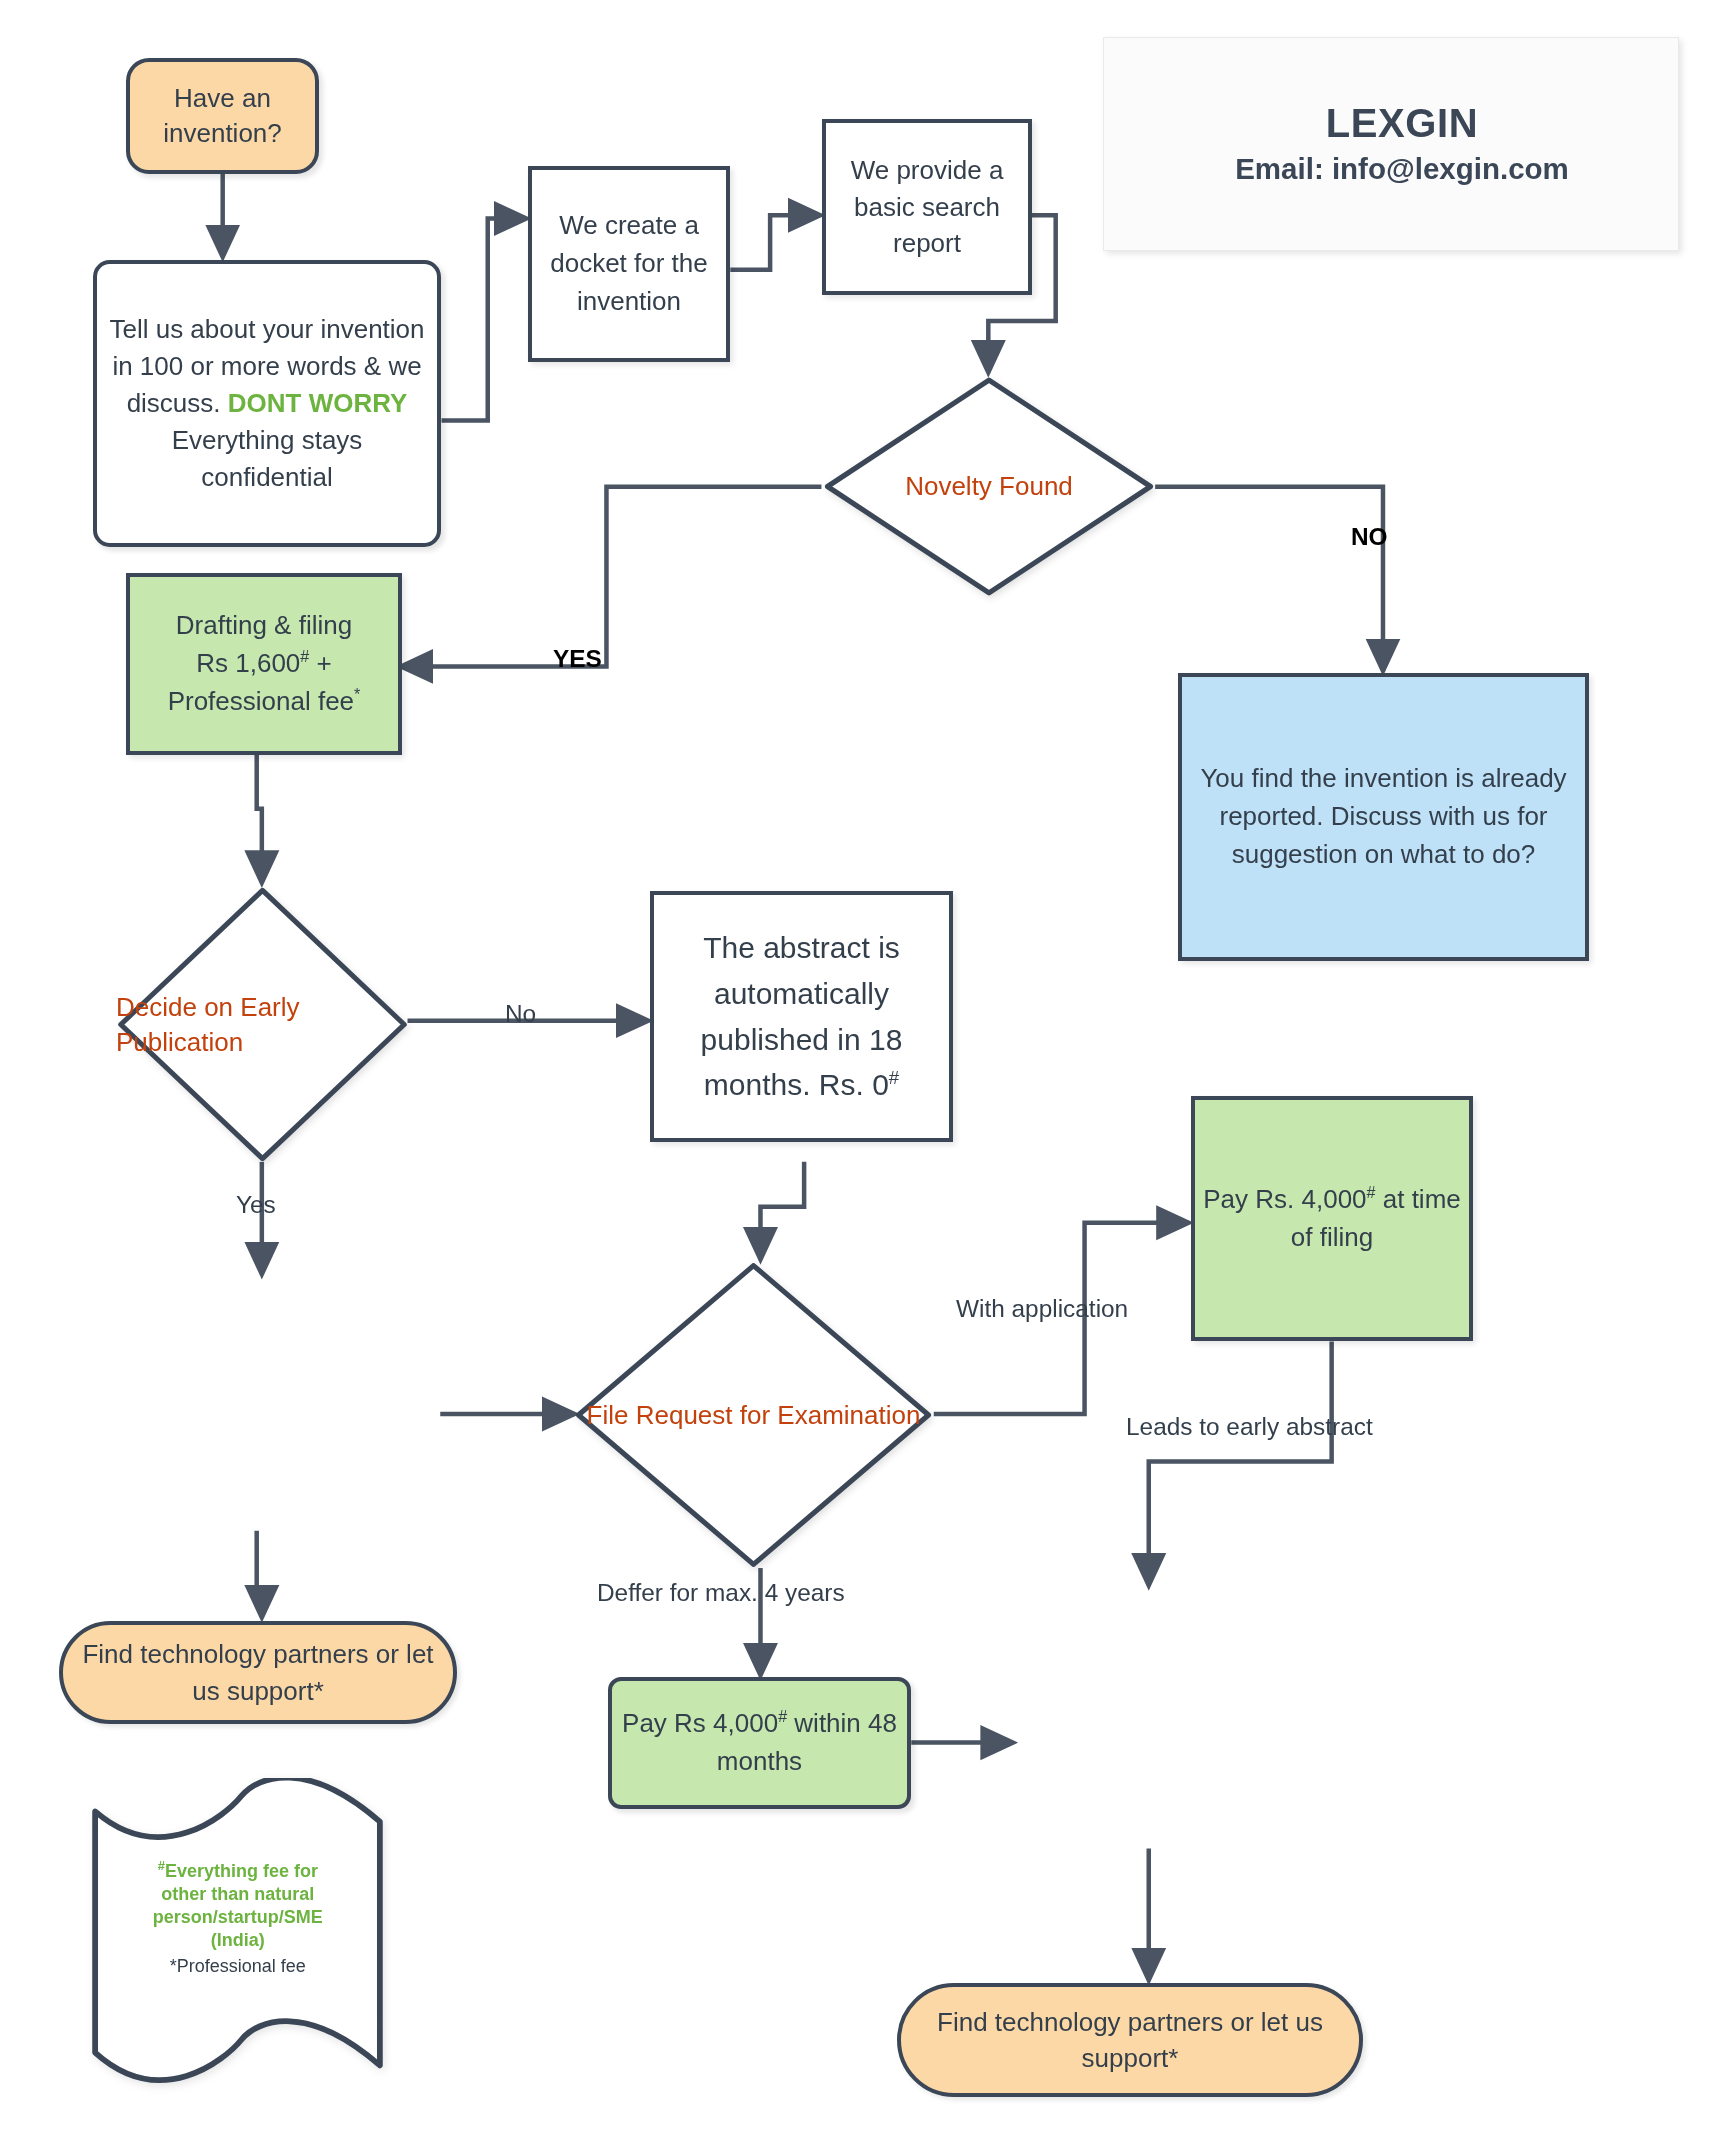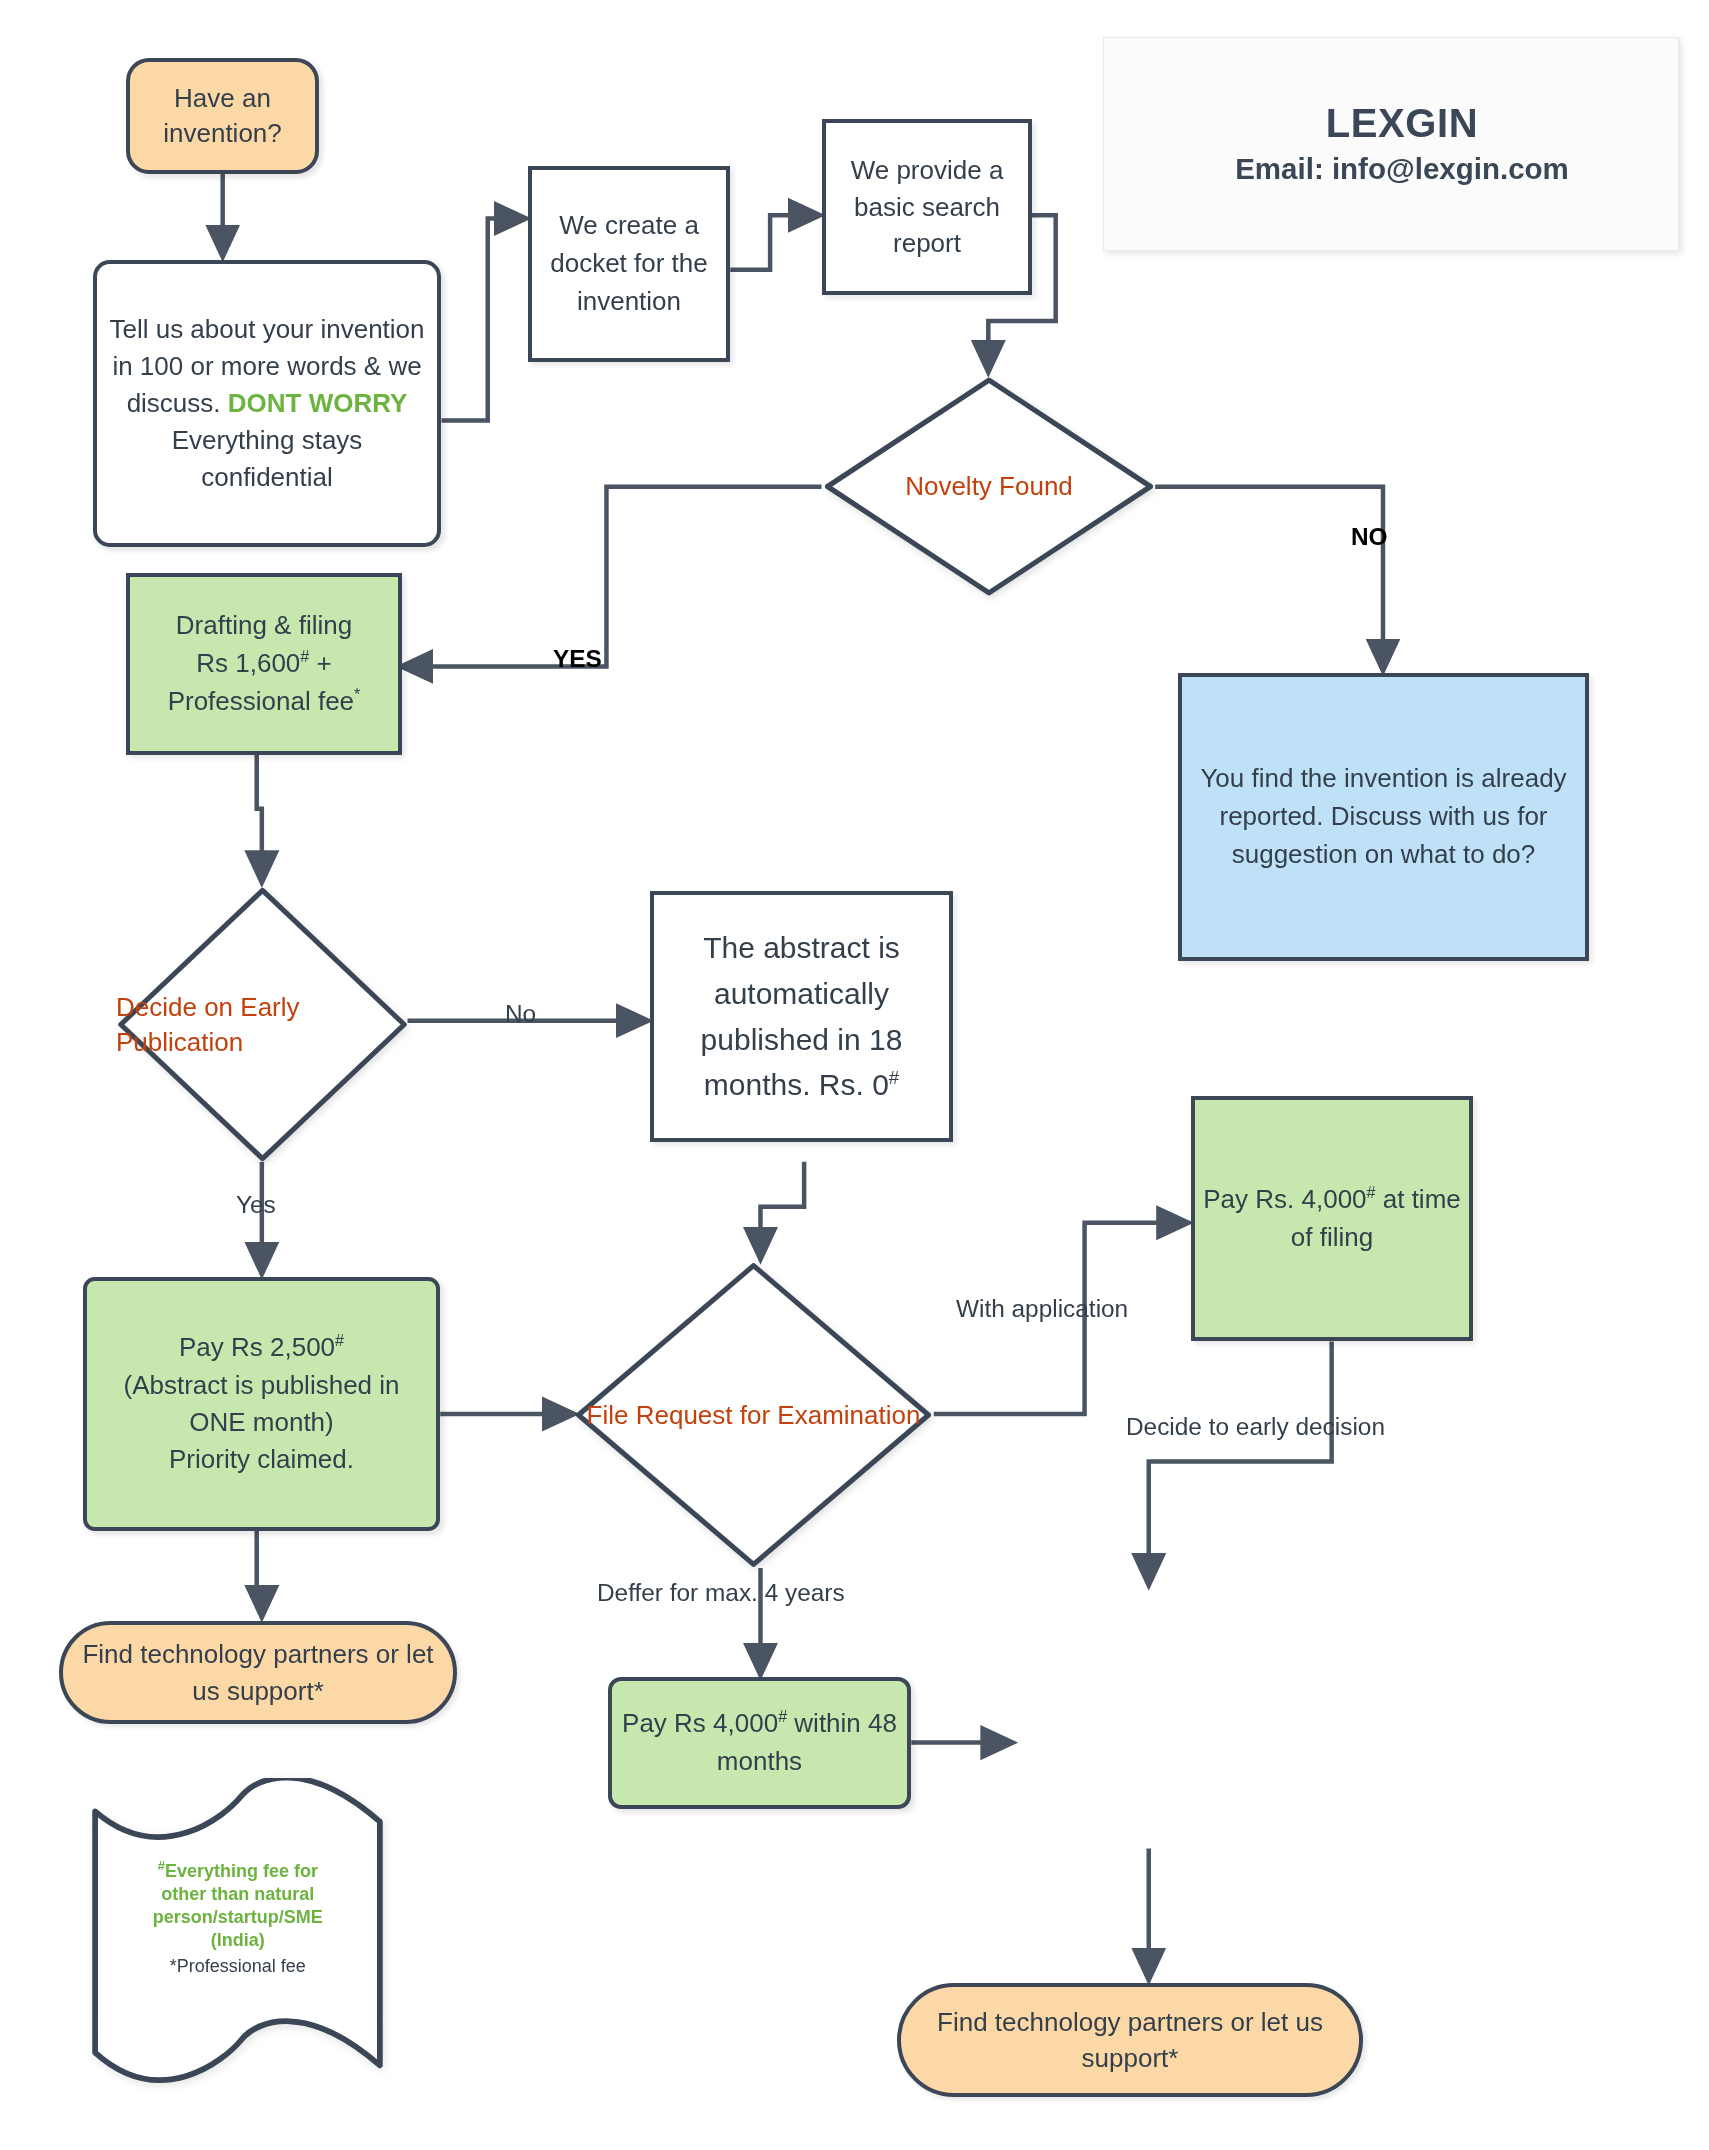--- a/index.html
+++ b/index.html
@@ -138,27 +138,20 @@
     </svg>
     <div class="dlabel" style="font-size:26px;">Decide on Early Publication</div>
   </div>
 
   <div class="node rect-sharp" style="left:650px;top:891px;width:303px;height:251px;font-size:30px;line-height:1.52;">
     <span class="txt">
       <span>The abstract is automatically published in 18 months. Rs. 0</span><span class="sup">#</span>
     </span>
   </div>
 
-  <div class="node green" style="left:83px;top:1277px;width:357px;height:254px;font-size:26px;line-height:1.44;border-radius:11.6px;">
-    <span class="txt">
-      <span>Pay Rs 2,500</span><span class="sup">#</span><br>
-      <span>(Abstract is published in ONE month)</span><br>
-      <span>Priority  claimed.</span>
-    </span>
-  </div>
 
   <div class="diamond" style="left:574px;top:1261px;width:359px;height:308px;">
     <svg width="359" height="308" viewBox="0 0 560 480" style="position:absolute;left:0;top:0;filter:drop-shadow(2.6px 3.2px 3.9px rgba(0,0,0,0.12));">
       <polygon points="280,7 553,240 280,473 7,240" fill="#ffffff" stroke="#3b4757" stroke-width="8" stroke-linejoin="round"></polygon>
     </svg>
     <div class="dlabel" style="font-size:26px;">File Request for Examination</div>
   </div>
 
   <div class="node green" style="left:1191px;top:1096px;width:282px;height:245px;font-size:26px;line-height:1.45;">
     <span class="txt">
@@ -179,21 +172,21 @@
 
   <div class="node orange" style="left:897px;top:1983px;width:466px;height:114px;font-size:26px;line-height:1.4;">
     <span class="txt">Find technology partners or let us support*</span>
   </div>
 
   <div class="lbl-bold" style="left:553px;top:645px;font-size:24.4px;">YES</div>
   <div class="lbl-bold" style="left:1351px;top:523px;font-size:24.4px;">NO</div>
   <div class="lbl" style="left:505px;top:1000px;font-size:24.4px;">No</div>
   <div class="lbl" style="left:236px;top:1191px;font-size:24.4px;">Yes</div>
   <div class="lbl" style="left:956px;top:1295px;font-size:24.4px;">With application</div>
-  <div class="lbl" style="left:1126px;top:1413px;font-size:24.4px;">Decide to  early decision</div>
+  <div class="lbl" style="left:1126px;top:1413px;font-size:24.4px;">Leads to  early abstract</div>
   <div class="lbl" style="left:597px;top:1579px;font-size:24.4px;">Deffer for max. 4 years</div>
 
   <div class="flag" style="left:90px;top:1778px;width:295px;height:308px;">
     <svg width="295" height="308" viewBox="0 0 460 480" style="position:absolute;left:0;top:0;filter:drop-shadow(2.6px 3.2px 4.5px rgba(0,0,0,0.10));">
       <path d="M8,52 C8,52 8,428 8,428 C110,520 210,440 236,408 C262,376 340,350 452,448 L452,68 C340,-30 262,-4 236,28 C210,60 110,140 8,52 Z" fill="#ffffff" stroke="#3b4757" stroke-width="9" stroke-linejoin="round"></path>
     </svg>
     <div class="flagtext" style="left:10.3px;top:82px;width:275px;font-size:18px;">
       <span class="sup" style="font-size:0.72em;">#</span><span>Everything fee for</span><br>
       <span>other than natural</span><br>
       <span>person/startup/SME</span><br>

